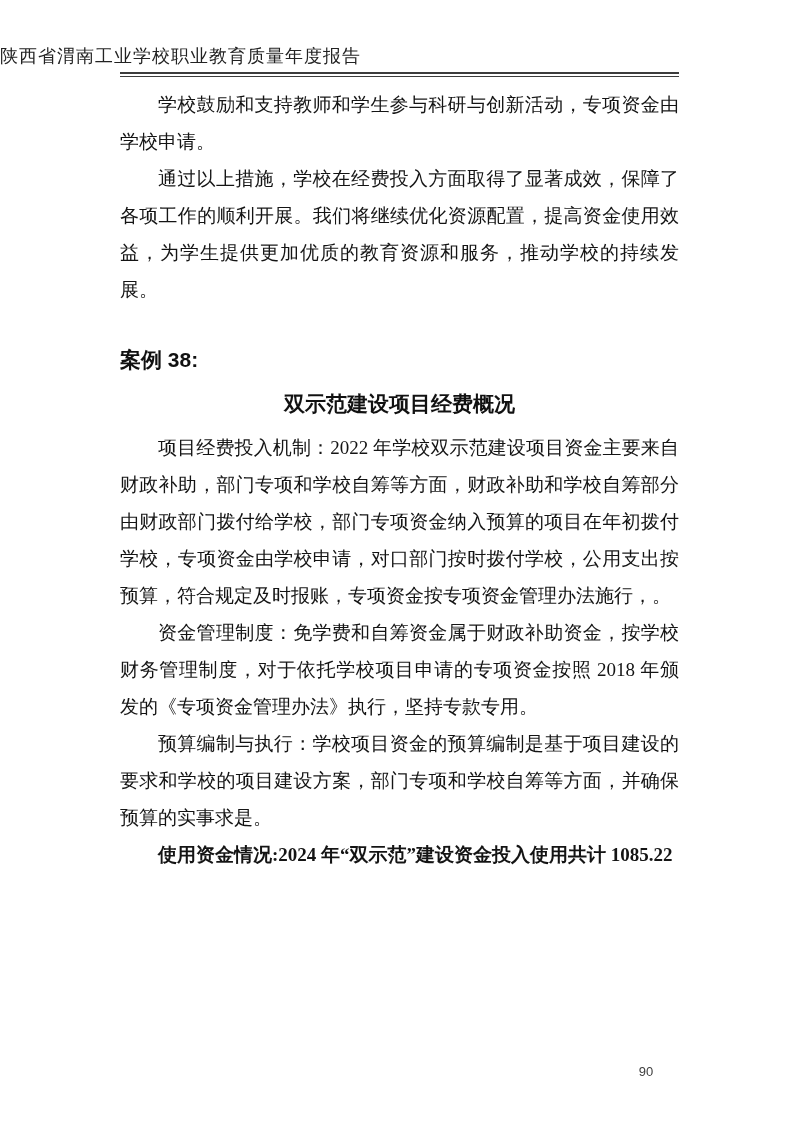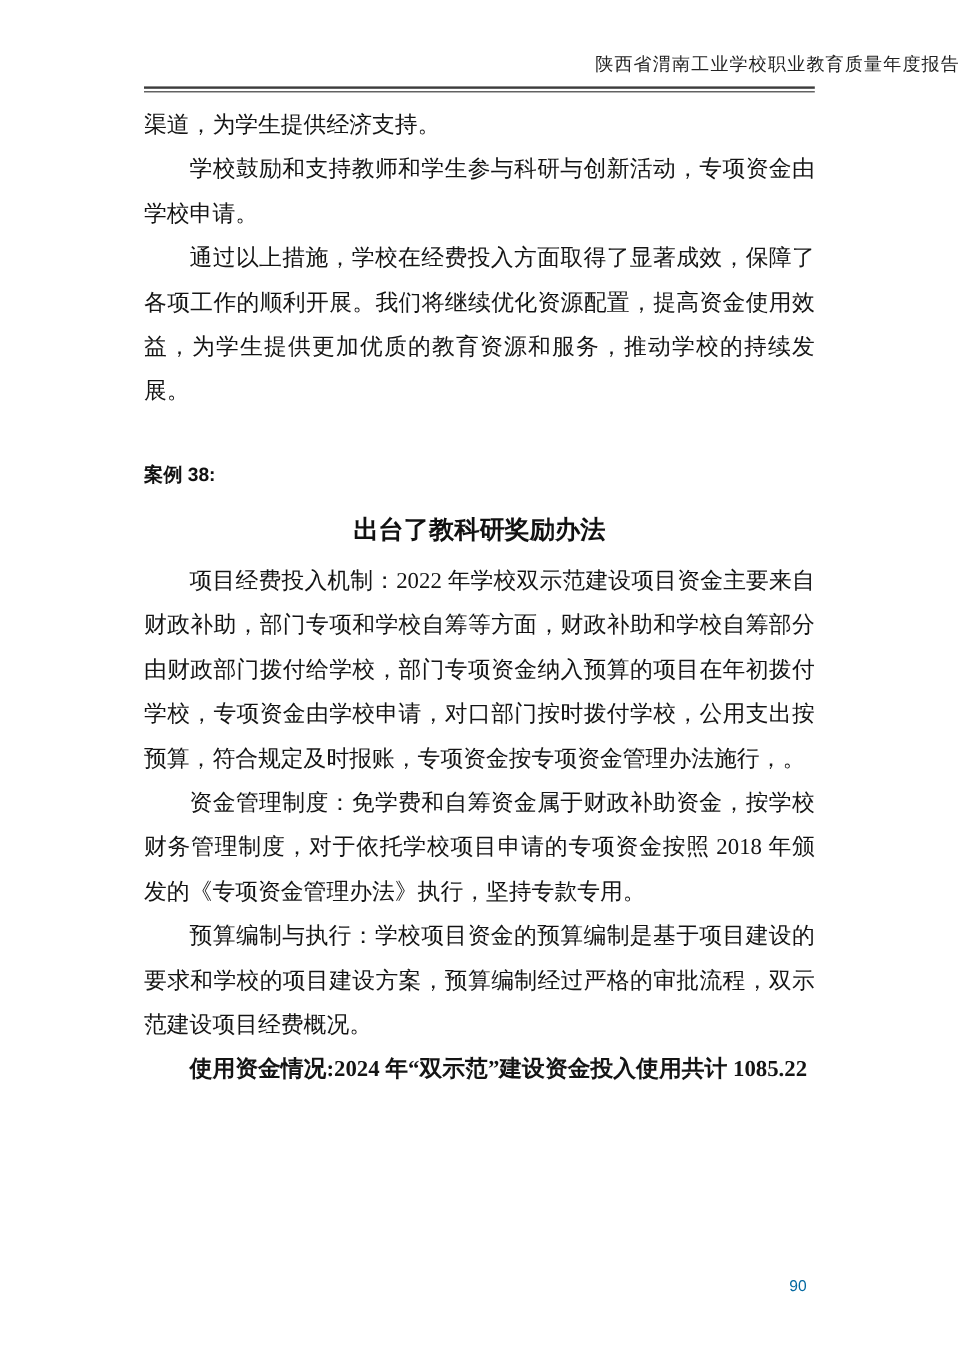--- a/index.html
+++ b/index.html
@@ -7,22 +7,22 @@
     position:relative;
     width:800px; height:1131px;
     background:#ffffff;
     color:#1c1c1c;
     font-family:"Liberation Serif","DejaVu Serif",serif;
     overflow:hidden;
   }
   .header-title {
     position:absolute;
     top:44px; left:0; width:100%;
-    text-align:right;
-    font-size:15px;
+    text-align:left;
+    font-size:18px;
     letter-spacing:1px;
     color:#222222;
   }
   .header-rule {
     position:absolute;
     top:72px; left:120px;
     width:559px; height:2px;
     border-top:2px solid #3c3c3c;
     border-bottom:1px solid #3c3c3c;
   }
@@ -36,71 +36,70 @@
     font-size:19px;
     line-height:37px;
     text-align:justify;
     text-indent:2em;
     color:#141414;
   }
   .para.first { text-indent:0; }
   .para.oneline { white-space:nowrap; overflow:visible;font-weight:bold; }
   .case-label {
     margin:33px 0 0 0;
-    font-size:16px;
+    font-size:21px;
     line-height:37px;
     font-weight:bold;
     font-family:"Liberation Sans","DejaVu Sans",sans-serif;
     color:#111111;
   }
   .case-title {
     margin:8px 0 6px 0;
     font-size:21px;
     line-height:37px;
     font-weight:bold;
     text-align:center;
     color:#111111;
   }
   .page-number {
     position:absolute;
-    top:1064px; left:645px;
+    top:1064px; left:626px;
     width:40px;
     text-align:center;
     font-size:13px;
     font-family:"Liberation Sans","DejaVu Sans",sans-serif;
-    color:#0369a1;
+    color:#404040;
   }
 </style>
 </head>
 <body>
 
 <div class="page">
 
   <div class="header-title">陕西省渭南工业学校职业教育质量年度报告</div>
 
   <div class="header-rule"></div>
 
   <div class="content">
 
-    <p class="para first">渠道，为学生提供经济支持。</p>
 
     <p class="para">学校鼓励和支持教师和学生参与科研与创新活动，专项资金由学校申请。</p>
 
 
     <p class="para">通过以上措施，学校在经费投入方面取得了显著成效，保障了各项工作的顺利开展。我们将继续优化资源配置，提高资金使用效益，为学生提供更加优质的教育资源和服务，推动学校的持续发展。</p>
 
     <div class="case-label">案例 38:</div>
 
-    <div class="case-title">出台了教科研奖励办法</div>
+    <div class="case-title">双示范建设项目经费概况</div>
 
     <p class="para">项目经费投入机制：2022 年学校双示范建设项目资金主要来自财政补助，部门专项和学校自筹等方面，财政补助和学校自筹部分由财政部门拨付给学校，部门专项资金纳入预算的项目在年初拨付学校，专项资金由学校申请，对口部门按时拨付学校，公用支出按预算，符合规定及时报账，专项资金按专项资金管理办法施行，。</p>
 
     <p class="para">资金管理制度：免学费和自筹资金属于财政补助资金，按学校财务管理制度，对于依托学校项目申请的专项资金按照 2018 年颁发的《专项资金管理办法》执行，坚持专款专用。</p>
 
-    <p class="para">预算编制与执行：学校项目资金的预算编制是基于项目建设的要求和学校的项目建设方案，预算编制经过严格的审批流程，双示范建设项目经费概况。</p>
+    <p class="para">预算编制与执行：学校项目资金的预算编制是基于项目建设的要求和学校的项目建设方案，部门专项和学校自筹等方面，并确保预算的实事求是。</p>
 
     <p class="para oneline">使用资金情况:2024 年“双示范”建设资金投入使用共计 1085.22</p>
 
   </div>
 
   <div class="page-number">90</div>
 
 </div>
 
 </body></html>

